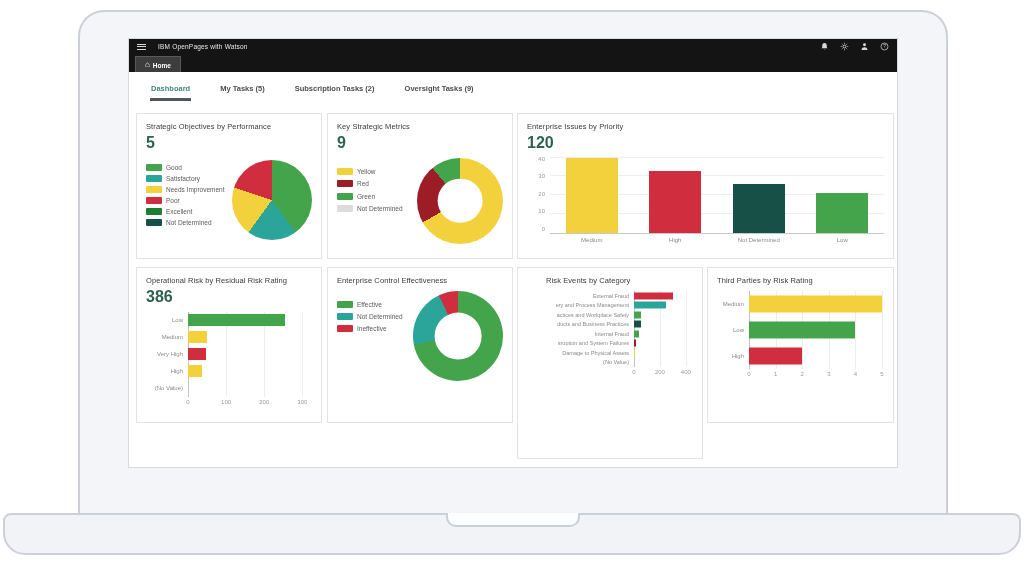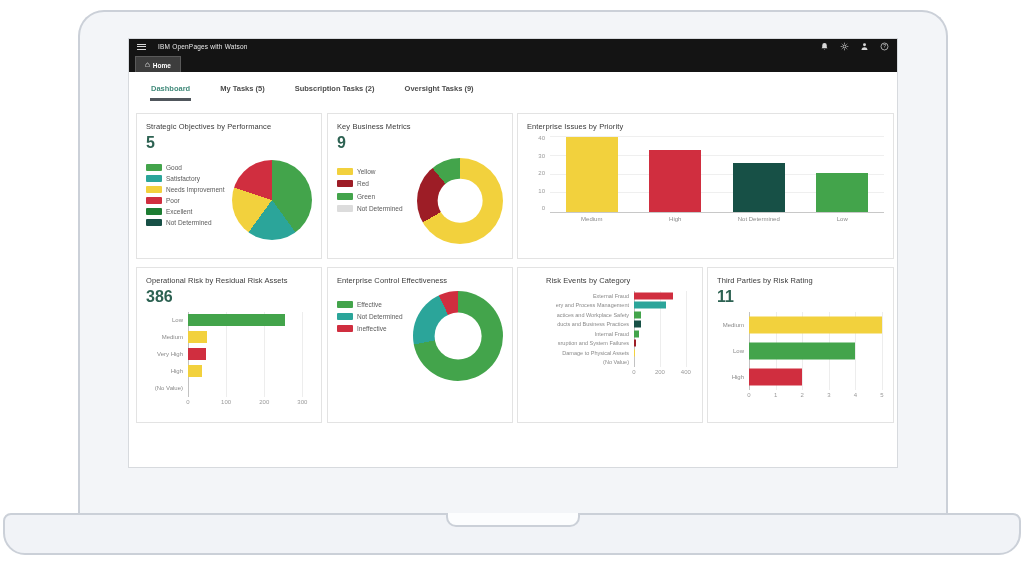--- a/index.html
+++ b/index.html
@@ -46,21 +46,21 @@
   .tab.active::after{content:"";position:absolute;left:11px;right:11px;bottom:1px;
     height:3px;background:#50565c;}
   
   .card{position:absolute;background:#fff;border:1px solid #e3e3e3;
     box-sizing:border-box;padding:8px 9px;}
   .c0{left:7px;  top:74px; width:186px;height:146px;}
   .c1{left:198px;top:74px; width:186px;height:146px;}
   .c2{left:388px;top:74px; width:377px;height:146px;}
   .c3{left:7px;  top:228px;width:186px;height:156px;}
   .c4{left:198px;top:228px;width:186px;height:156px;}
-  .c5{left:388px;top:228px;width:186px;height:156px;padding-left:28px;}
+  .c5{left:388px;top:228px;width:186px;height:192px;padding-left:28px;}
   .c6{left:578px;top:228px;width:187px;height:156px;}
   .card-title{font-size:7.5px;color:#3a3a3a;letter-spacing:.1px;white-space:nowrap;}
   .card-value{font-size:16px;font-weight:700;color:#2d6252;margin-top:3px;line-height:1.1;}
   .chart{position:relative;margin-top:6px;}
   
   .pie-row{display:flex;align-items:flex-start;}
   .legend{display:flex;flex-direction:column;gap:4px;}
   .c1 .legend{gap:5.5px;margin-top:10px;}
   .c4 .legend{gap:5px;margin-top:10px;}
   .c0 .legend{margin-top:6px;}
@@ -187,21 +187,21 @@
               <span class="swatch" style="background: rgb(23, 80, 70);"></span>
               <span class="legend-label">Not Determined</span>
             </div>
           </div>
           <div class="pie" style="width: 80px; height: 80px; background: conic-gradient(rgb(67, 164, 75) 0deg, rgb(67, 164, 75) 144deg, rgb(43, 165, 154) 144deg, rgb(43, 165, 154) 216deg, rgb(242, 209, 61) 216deg, rgb(242, 209, 61) 288deg, rgb(208, 46, 63) 288deg, rgb(208, 46, 63) 360deg);"></div>
         </div>
       </div>
   </div>
 
   <div class="card c1">
-    <div class="card-title">Key Business Metrics</div>
+    <div class="card-title">Key Strategic Metrics</div>
     <div class="card-value">9</div>
     <div class="chart">
         <div class="pie-row">
           <div class="legend">
             <div class="legend-item">
               <span class="swatch" style="background: rgb(242, 209, 61);"></span>
               <span class="legend-label">Yellow</span>
             </div>
             <div class="legend-item">
               <span class="swatch" style="background: rgb(157, 29, 38);"></span>
@@ -218,20 +218,21 @@
           </div>
           <div class="pie" style="width: 86px; height: 86px; background: conic-gradient(rgb(242, 209, 61) 0deg, rgb(242, 209, 61) 240deg, rgb(157, 29, 38) 240deg, rgb(157, 29, 38) 320deg, rgb(67, 164, 75) 320deg, rgb(67, 164, 75) 360deg);">
             <div class="hole" style="width: 44.72px; height: 44.72px;"></div>
           </div>
         </div>
       </div>
   </div>
 
   <div class="card c2">
     <div class="card-title">Enterprise Issues by Priority</div>
+    <div class="card-value">120</div>
     <div class="chart">
         <div class="vb-wrap">
           <div class="vb-yaxis">
             <div class="vb-ytick">40</div>
             <div class="vb-ytick">30</div>
             <div class="vb-ytick">20</div>
             <div class="vb-ytick">10</div>
             <div class="vb-ytick">0</div>
           </div>
           <div class="vb-plot">
@@ -259,21 +260,21 @@
             <div class="vb-xlabel">Medium</div>
             <div class="vb-xlabel">High</div>
             <div class="vb-xlabel">Not Determined</div>
             <div class="vb-xlabel">Low</div>
           </div>
         </div>
       </div>
   </div>
 
   <div class="card c3">
-    <div class="card-title">Operational Risk by Residual Risk Assets</div>
+    <div class="card-title">Operational Risk by Residual Risk Rating</div>
     <div class="card-value">386</div>
     <div class="chart">
         <div class="hb-wrap" style="padding-left: 42px;">
           <div class="hb-grid" style="left: 42px;">
             <div class="hb-gridline axis0" style="left: 0%;"></div>
             <div class="hb-gridline" style="left: 31.25%;"></div>
             <div class="hb-gridline" style="left: 62.5%;"></div>
             <div class="hb-gridline" style="left: 93.75%;"></div>
           </div>
           <div class="hb-row" style="height: 17px;">
@@ -402,21 +403,20 @@
             <span class="hb-tick" style="left: 0%;">0</span>
             <span class="hb-tick" style="left: 45.4545%;">200</span>
             <span class="hb-tick" style="left: 90.9091%;">400</span>
           </div>
         </div>
       </div>
   </div>
 
   <div class="card c6">
     <div class="card-title">Third Parties by Risk Rating</div>
-    <div class="card-value">11</div>
     <div class="chart">
         <div class="hb-wrap" style="padding-left: 32px;">
           <div class="hb-grid" style="left: 32px;">
             <div class="hb-gridline axis0" style="left: 0%;"></div>
             <div class="hb-gridline" style="left: 20%;"></div>
             <div class="hb-gridline" style="left: 40%;"></div>
             <div class="hb-gridline" style="left: 60%;"></div>
             <div class="hb-gridline" style="left: 80%;"></div>
             <div class="hb-gridline" style="left: 100%;"></div>
           </div>

